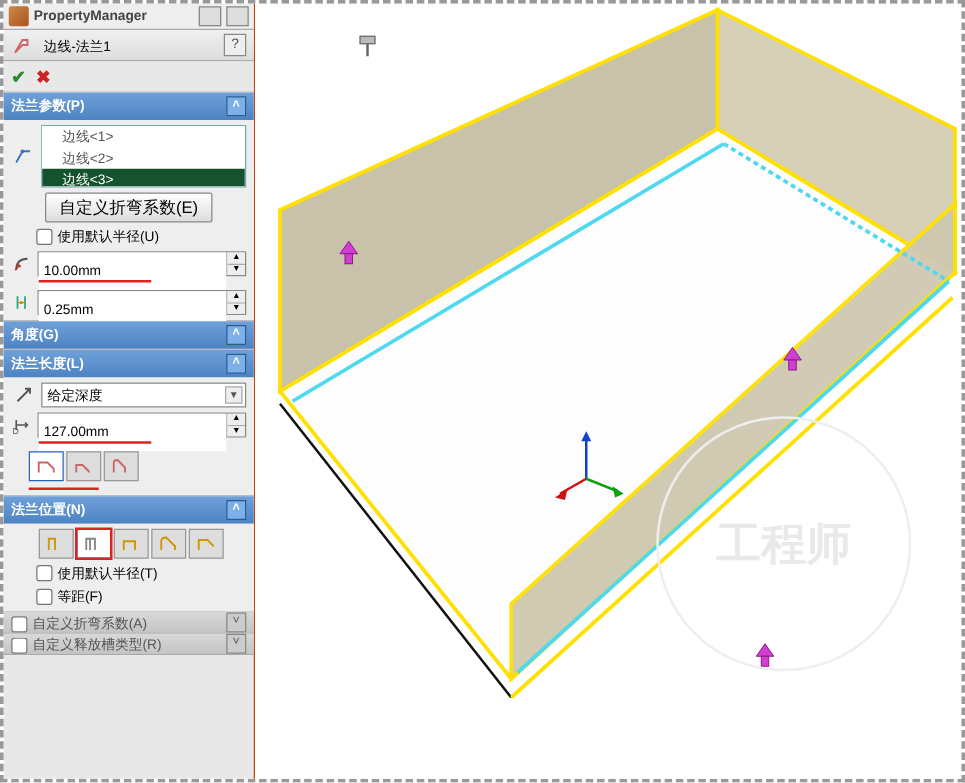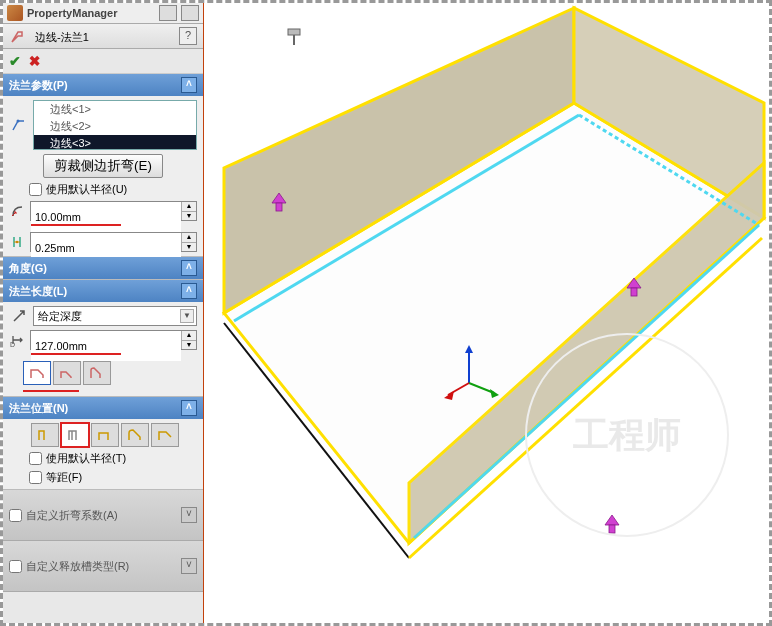--- a/index.html
+++ b/index.html
@@ -79,21 +79,20 @@
   .cancel { color: #c22; }
   .group {
     border-bottom: 1px solid #bbb;
     background: #eee;
   }
   .group-header {
     background: linear-gradient(#6fa0d8,#4d83c3);
     color:#fff;
     padding: 3px 6px;
     display: flex;
-    align-items: center;
     font-weight: bold;
   }
   .group-header .chev {
     margin-left: auto;
     width: 14px; height: 14px;
     border: 1px solid #2a5a92;
     background: #7db0e8;
     text-align:center;
     line-height:12px;
     font-size:10px;
@@ -106,21 +105,21 @@
     gap:4px;
   }
   .selbox {
     border:1px solid #7aa;
     background:#fff;
     height:48px;
     overflow:auto;
     font-size:11px;
   }
   .selbox .item { padding:1px 16px; color:#555; }
-  .selbox .item.sel { background:#0f172a; color:#fff; }
+  .selbox .item.sel { background:#14532d; color:#fff; }
   .row {
     display:flex; align-items:center; gap:4px;
   }
   .icon-cell {
     width:20px; height:18px;
     display:inline-flex;align-items:center;justify-content:center;
     font-size:13px;
   }
   .spinner {
     flex:1;
@@ -162,22 +161,22 @@
     background:#ddd;
     display:inline-flex;align-items:center;justify-content:center;
   }
   .toggle-btn.active{
     border:1px solid #2a60b8;
     background:#fff;
   }
   .toggle-btn svg{display:block;}
   .collapsed-group {
     background:linear-gradient(#d8d8d8,#c4c4c4);
-    padding:17px 6px;
-    display:flex;align-items:center;
+    padding:0 6px;
+    display:flex;align-items:flex-end;
     border-bottom:1px solid #aaa;
     color:#555;
   }
   .collapsed-group input{margin:0 4px 0 0;}
   .collapsed-group .chev {
     margin-left:auto;
     width:14px;height:14px;
     border:1px solid #888;
     background:#ccc;
     text-align:center;line-height:12px;font-size:10px;
@@ -265,21 +264,21 @@
                 <circle cx="7" cy="4" r="1.5" fill="#3a70c0"></circle>
               </svg>
           </span>
           <div class="selbox" style="flex:1">
             <div class="item">边线&lt;1&gt;</div>
             <div class="item">边线&lt;2&gt;</div>
             <div class="item sel">边线&lt;3&gt;</div>
           </div>
         </div>
         <div class="row" style="justify-content:center;">
-          <button class="btn">剪裁侧边折弯(E)</button>
+          <button class="btn">自定义折弯系数(E)</button>
         </div>
         <div class="checkbox-row">
           <input type="checkbox" style="">
           <span>使用默认半径(U)</span>
         </div>
         <div class="row">
           <span class="icon-cell">
             <svg width="16" height="16">
                 <path d="M3 13 Q3 4 12 4" fill="none" stroke="#555" stroke-width="1.5"></path>
                 <path d="M2 13 L6 9 M6 9 L4 9 M6 9 L6 11" stroke="#c22" stroke-width="1"></path>

